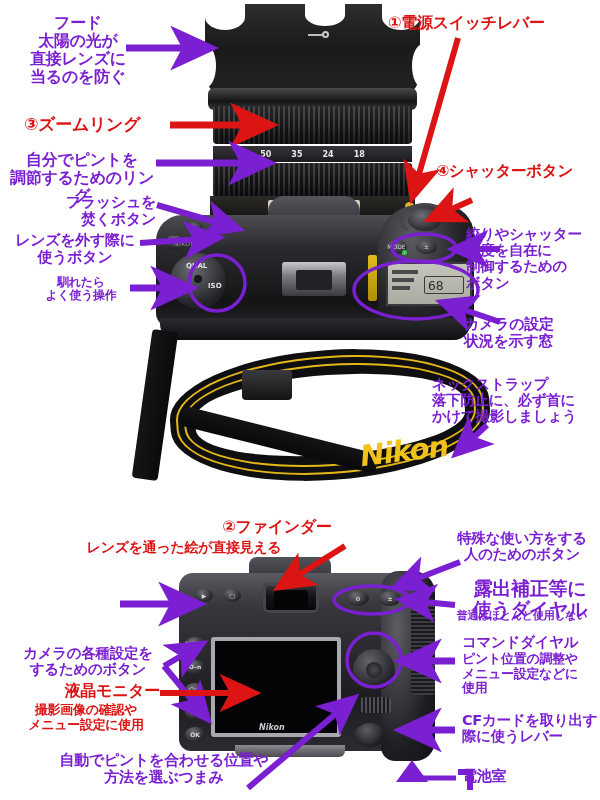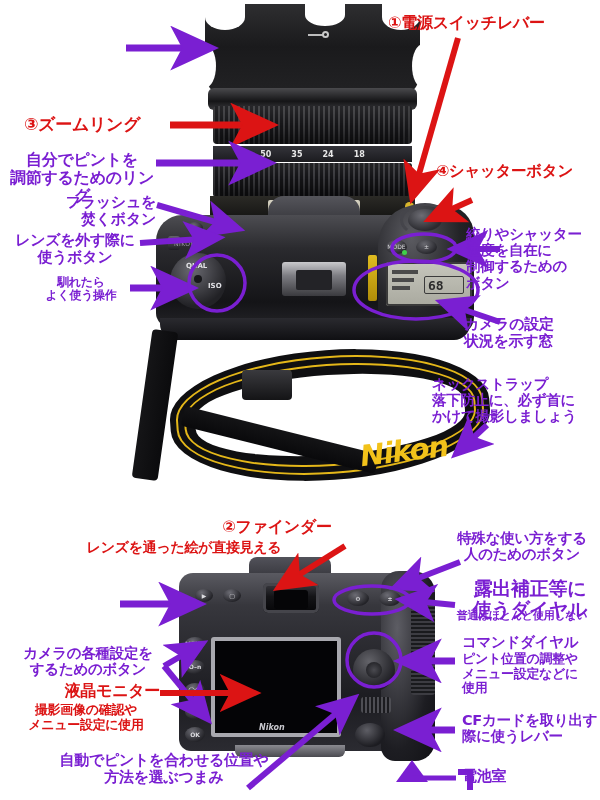--- a/index.html
+++ b/index.html
@@ -156,21 +156,21 @@
     color:#d7d7da; font-size:6px; text-align:center; line-height:14px;
     font-family:"DejaVu Sans", sans-serif;
   }
   .lcdpanel {
     left: 236px; top: 262px; width: 86px; height: 44px;
     background: linear-gradient(180deg,#c6c6bc,#a9a99f);
     border-radius: 3px;
     box-shadow: inset 0 0 0 2px #3a3a3a;
   }
   .lcdtxt {
-    position:absolute; color:#2c2c2c; font-family:"DejaVu Sans Mono", monospace; font-weight:bold;
+    position:absolute; color:#2c2c2c; font-family:"DejaVu Sans Mono", monospace; font-weight:normal;
   }
   .dialleft {
     left: 20px; top: 253px; width: 56px; height: 56px;
     background: radial-gradient(circle at 40% 30%, #6a6a71, #222226 70%);
     border-radius: 50%;
   }
   .dl-lbl { position:absolute; color:#e2e2e6; font-size:7px; font-weight:bold; }
   .flashbtn {
     left: 37px; top: 222px; width: 16px; height: 12px;
     background: radial-gradient(ellipse at 40% 30%,#6e6e75,#202025 75%);
@@ -472,20 +472,24 @@
 
     <line x1="455" y1="730" x2="404" y2="730" stroke="#7a1fd2" stroke-width="7" marker-end="url(#ap)"></line>
 
     <path d="M470 790 L470 772 L458 772" fill="none" stroke="#7a1fd2" stroke-width="6"></path>
     <path d="M412 760 L428 782 L396 782 Z" fill="#7a1fd2"></path>
     <line x1="412" y1="778" x2="456" y2="778" stroke="#7a1fd2" stroke-width="5"></line>
 
     <line x1="248" y1="788" x2="352" y2="700" stroke="#7a1fd2" stroke-width="6" marker-end="url(#ap)"></line>
   </svg>
 
+  <div class="anno purple ta-c" style="left:18px;top:14px;width:120px;font-size:16px;">フード
+太陽の光が
+直接レンズに
+当るのを防ぐ</div>
 
   <div class="anno red ta-l" style="left:388px;top:14px;width:210px;font-size:16px;">①電源スイッチレバー</div>
 
   <div class="anno red ta-l" style="left:24px;top:115px;width:150px;font-size:17px;">③ズームリング</div>
 
   <div class="anno purple ta-c" style="left:6px;top:151px;width:152px;font-size:16px;">自分でピントを
 調節するためのリング</div>
 
   <div class="anno red ta-l" style="left:436px;top:163px;width:170px;font-size:15.5px;">④シャッターボタン</div>
 

